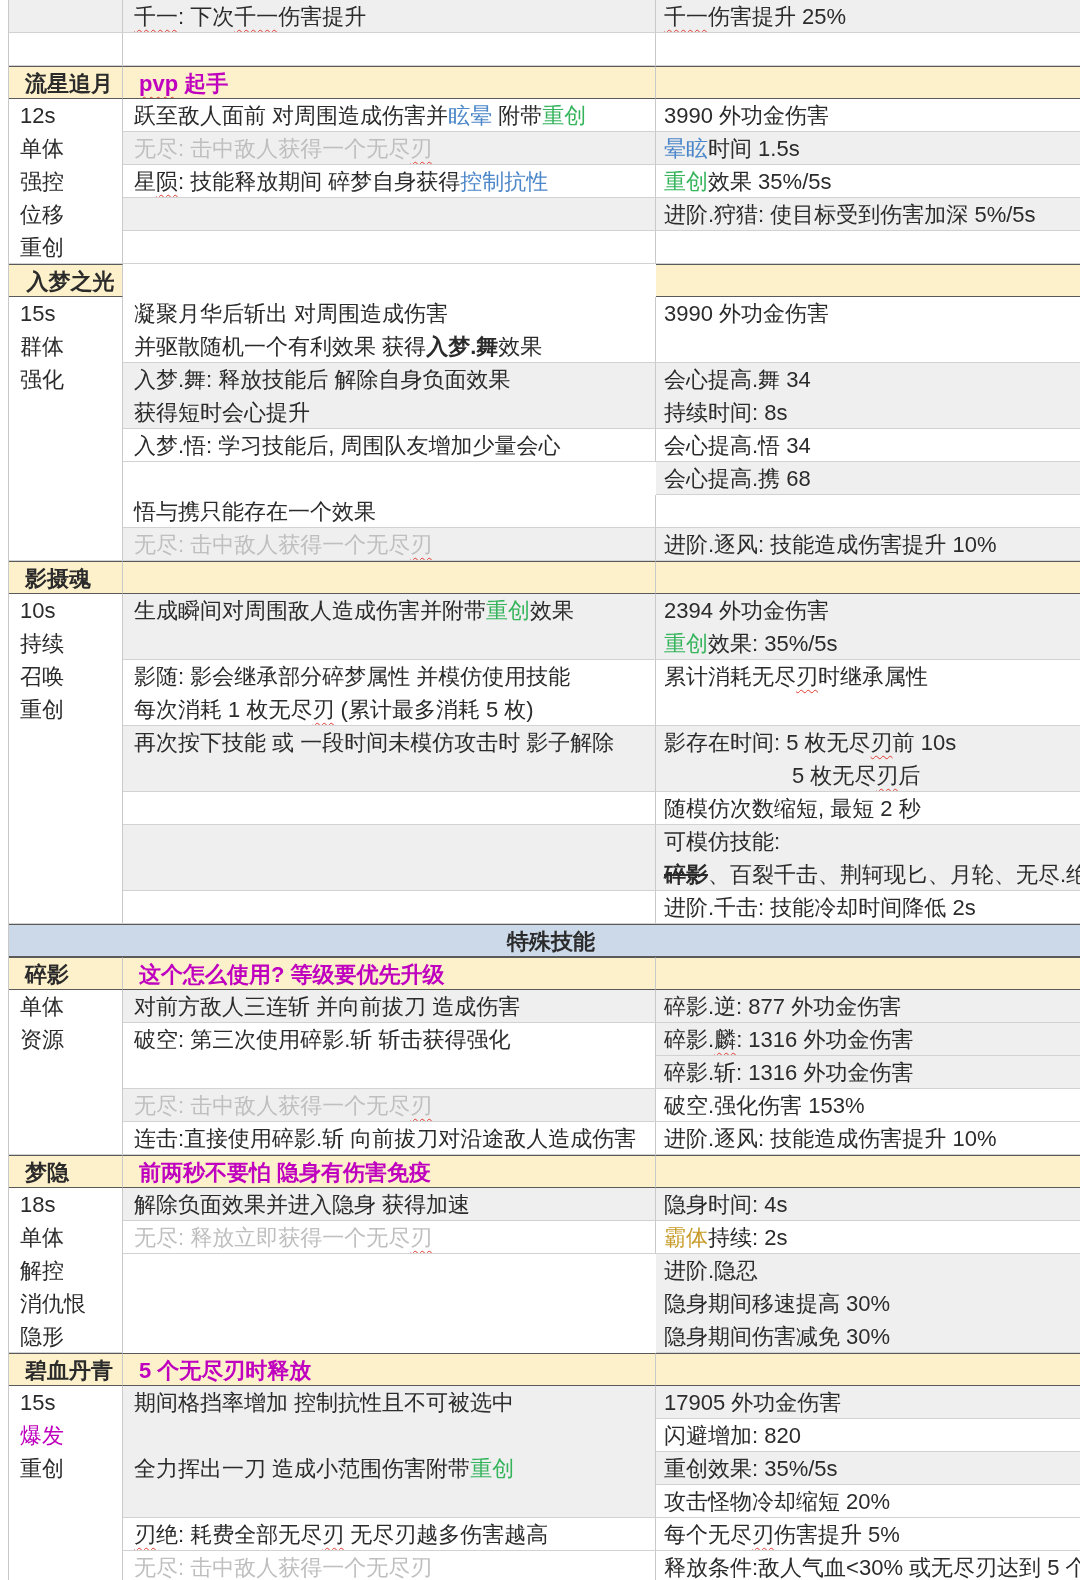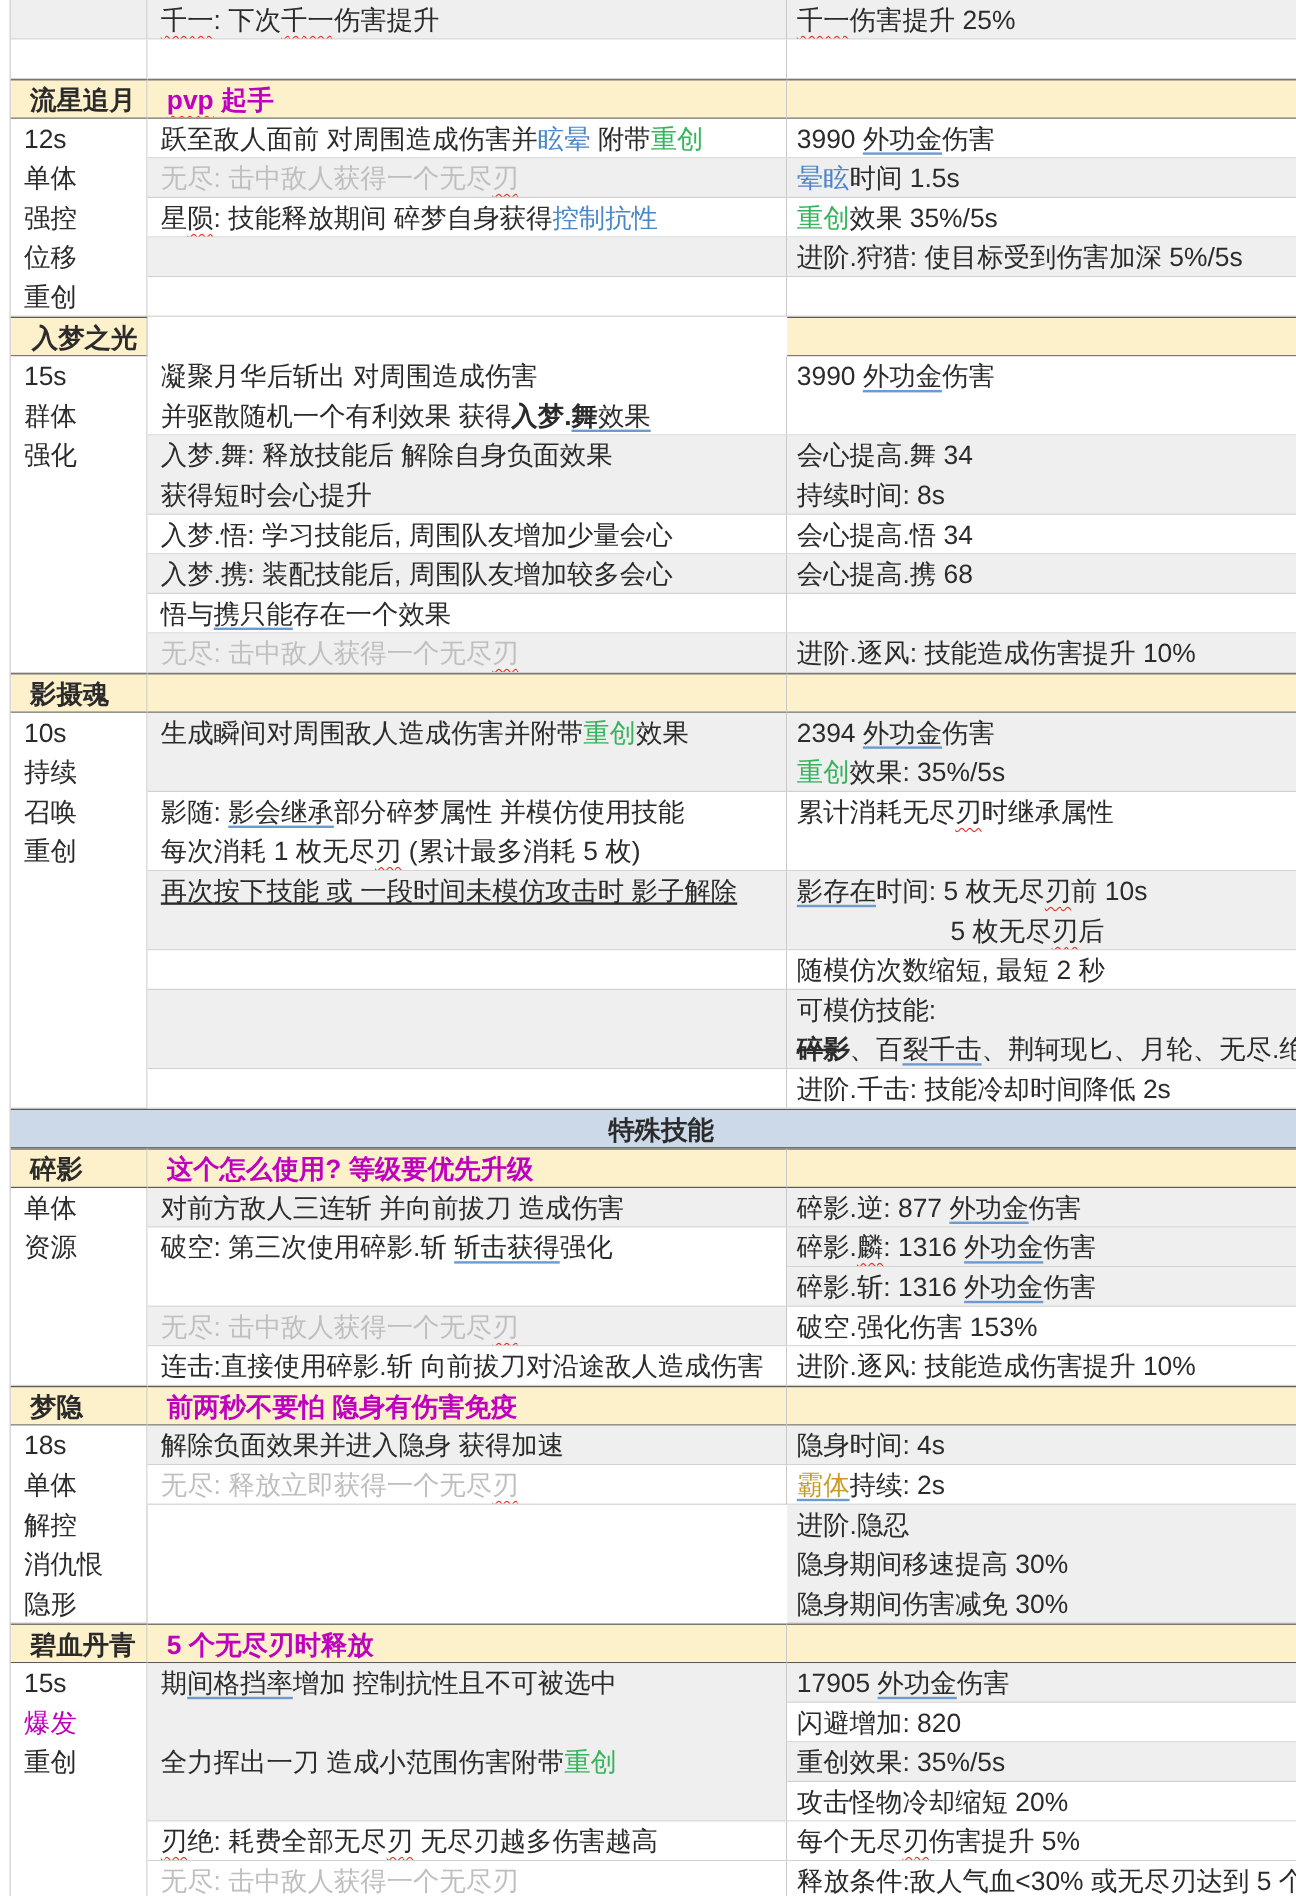--- a/index.html
+++ b/index.html
@@ -37,21 +37,21 @@
   .line{height:33px;line-height:33px;white-space:nowrap;}
   .center .line{text-align:center;}
   .muted{color:var(--c-muted);}
   .sg{display:inline;}
   .b{font-weight:bold;}
   .blue{color:var(--c-blue);}
   .green{color:var(--c-green);}
   .magenta{color:var(--c-magenta);font-weight:bold;}
   .pink{color:var(--c-magenta);}
   .gold{color:var(--c-gold);}
-  .und{text-decoration:underline;text-decoration-color:var(--c-underline);text-decoration-thickness:1.5px;text-underline-offset:4px;}
+  .und{text-decoration-color:var(--c-underline);text-decoration-thickness:1.5px;text-underline-offset:4px;}
   .gold.und{text-decoration-color:var(--c-underline);}
   .sq{text-decoration:underline wavy var(--c-squiggle);text-decoration-thickness:1px;text-underline-offset:5px;}
   .strike{text-decoration:line-through;text-decoration-thickness:2px;}
   .b.strike{text-decoration:line-through;}
 </style>
 </head>
 <body>
 
 <div id="grid">
     <div class="cell bg-gray" style="grid-area: 1 / 1 / span 1;"></div>
@@ -133,38 +133,35 @@
       <div class="line"><span class="sg">凝聚月华后斩出 对周围造成伤害</span></div>
       <div class="line"><span class="sg">并驱散随机一个有利效果 获得</span><span class="sg b">入梦.</span><span class="sg b und">舞</span><span class="sg und">效果</span></div>
     </div>
     <div class="cell bg-gray" style="grid-area: 12 / 2 / span 2;">
       <div class="line"><span class="sg">入梦.舞: 释放技能后 解除自身负面效果</span></div>
       <div class="line"><span class="sg">获得短时会心提升</span></div>
     </div>
     <div class="cell bg-white" style="grid-area: 14 / 2 / span 1;">
       <div class="line"><span class="sg">入梦.悟: 学习技能后, 周围队友增加少量会心</span></div>
     </div>
-    <div class="cell bg-gray" style="grid-area: 15 / 2 / span 1;">
-      <div class="line"><span class="sg">入梦.携: 装配技能后, 周围队友增加较多会心</span></div>
-    </div>
     <div class="cell bg-white" style="grid-area: 16 / 2 / span 1;">
       <div class="line"><span class="sg">悟与</span><span class="sg und">携只能</span><span class="sg">存在一个效果</span></div>
     </div>
     <div class="cell bg-gray muted" style="grid-area: 17 / 2 / span 1;">
       <div class="line"><span class="sg">无尽: 击中敌人获得一个无尽</span><span class="sg sq">刃</span></div>
     </div>
     <div class="cell bg-yellow hdr" style="grid-area: 18 / 2 / span 1;"></div>
     <div class="cell bg-gray" style="grid-area: 19 / 2 / span 2;">
       <div class="line"><span class="sg">生成瞬间对周围敌人造成伤害并附带</span><span class="sg green">重创</span><span class="sg">效果</span></div>
     </div>
     <div class="cell bg-white" style="grid-area: 21 / 2 / span 2;">
       <div class="line"><span class="sg">影随: </span><span class="sg und">影会继承</span><span class="sg">部分碎梦属性 并模仿使用技能</span></div>
       <div class="line"><span class="sg">每次消耗 1 枚无尽</span><span class="sg sq">刃</span><span class="sg"> (累计最多消耗 5 枚)</span></div>
     </div>
-    <div class="cell bg-gray" style="grid-area: 23 / 2 / span 2; text-decoration: underline;">
+    <div class="cell bg-gray" style="grid-area: 23 / 2 / span 2;">
       <div class="line"><span class="sg">再次按下技能 或 一段时间未模仿攻击时 影子解除</span></div>
     </div>
     <div class="cell bg-white" style="grid-area: 25 / 2 / span 1;"></div>
     <div class="cell bg-gray" style="grid-area: 26 / 2 / span 2;"></div>
     <div class="cell bg-white" style="grid-area: 28 / 2 / span 1;"></div>
     <div class="cell bg-gray" style="grid-area: 31 / 2 / span 1;">
       <div class="line"><span class="sg">对前方敌人三连斩 并向前拔刀 造成伤害</span></div>
     </div>
     <div class="cell bg-yellow hdr" style="grid-area: 30 / 2 / span 1;">
       <div class="line"><span class="sg magenta">这个怎么使用? 等级要优先升级</span></div>

